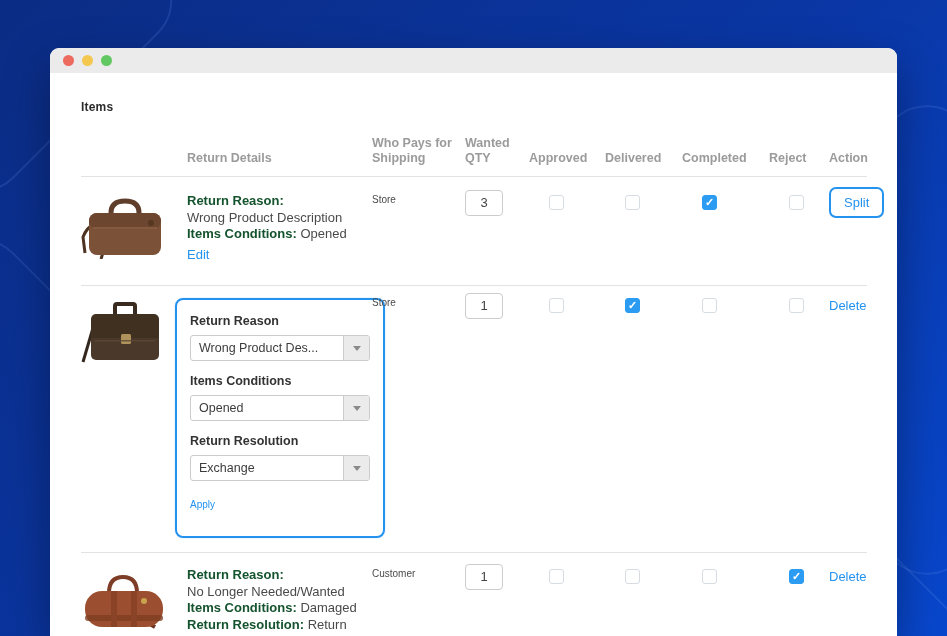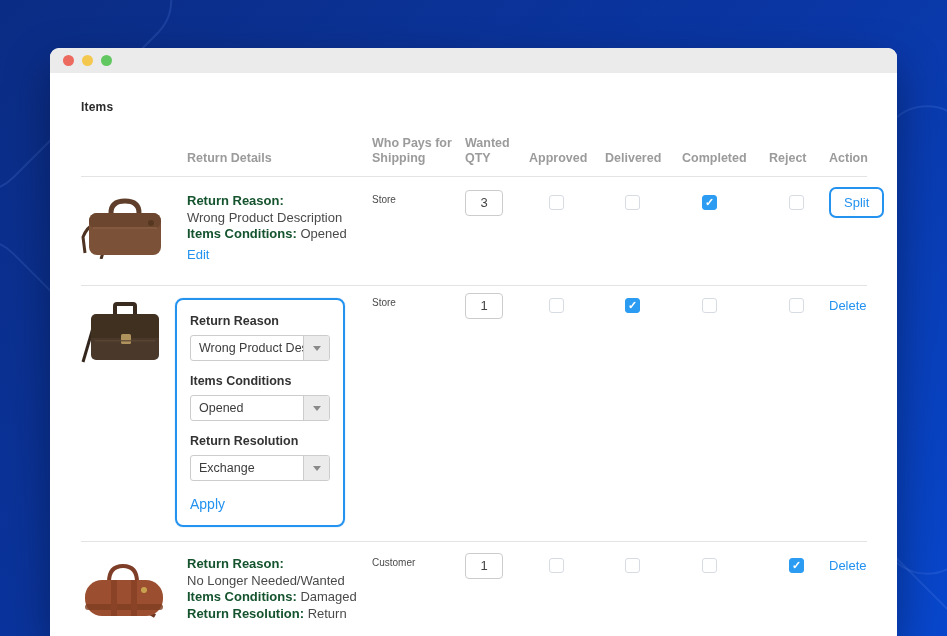--- a/index.html
+++ b/index.html
@@ -100,24 +100,24 @@
   .split-btn {
     background: #ffffff;
     border: 2px solid #2492ef; border-radius: 7px;
     color: #2492ef; font-size: 13px;
     padding: 6px 13px; cursor: pointer; margin-top: -8px;
     font-family: "Liberation Sans", sans-serif;
   }
 
   
   .edit-panel {
-    width: 170px; margin-left: -12px; margin-top: 2px;
+    width: 210px; margin-left: -12px; margin-top: 2px;
     border: 2px solid #2492ef; border-radius: 8px;
     background: #ffffff;
-    padding: 14px 13px 12px;
+    padding: 14px 13px 24px;
     box-shadow: 0 0 0 1px rgba(36,146,239,0.08);
   }
   .panel-label { font-size: 12.5px; font-weight: 700; color: #333333; margin-bottom: 7px; }
   .select {
     display: flex; align-items: stretch;
     border: 1px solid #cccccc; border-radius: 3px;
     height: 26px; margin-bottom: 13px; overflow: hidden;
     background: #ffffff; cursor: pointer;
   }
   .select-value {
@@ -127,21 +127,21 @@
   }
   .select-arrow {
     width: 26px; background: #ebebeb; border-left: 1px solid #cccccc;
     display: flex; align-items: center; justify-content: center;
   }
   .arrow-glyph {
     width: 0; height: 0;
     border-left: 4px solid transparent; border-right: 4px solid transparent;
     border-top: 5px solid #8a8a8a;
   }
-  .apply-link { font-size: 14px; margin-top: 2px; }
+  .apply-link { font-size: 10px; margin-top: 2px; }
 </style>
 </head>
 <body>
 
 <div class="bg-shape s1"></div>
 <div class="bg-shape s2"></div>
 <div class="bg-shape s3"></div>
 <div class="bg-shape s4"></div>
 
 <div class="window">

